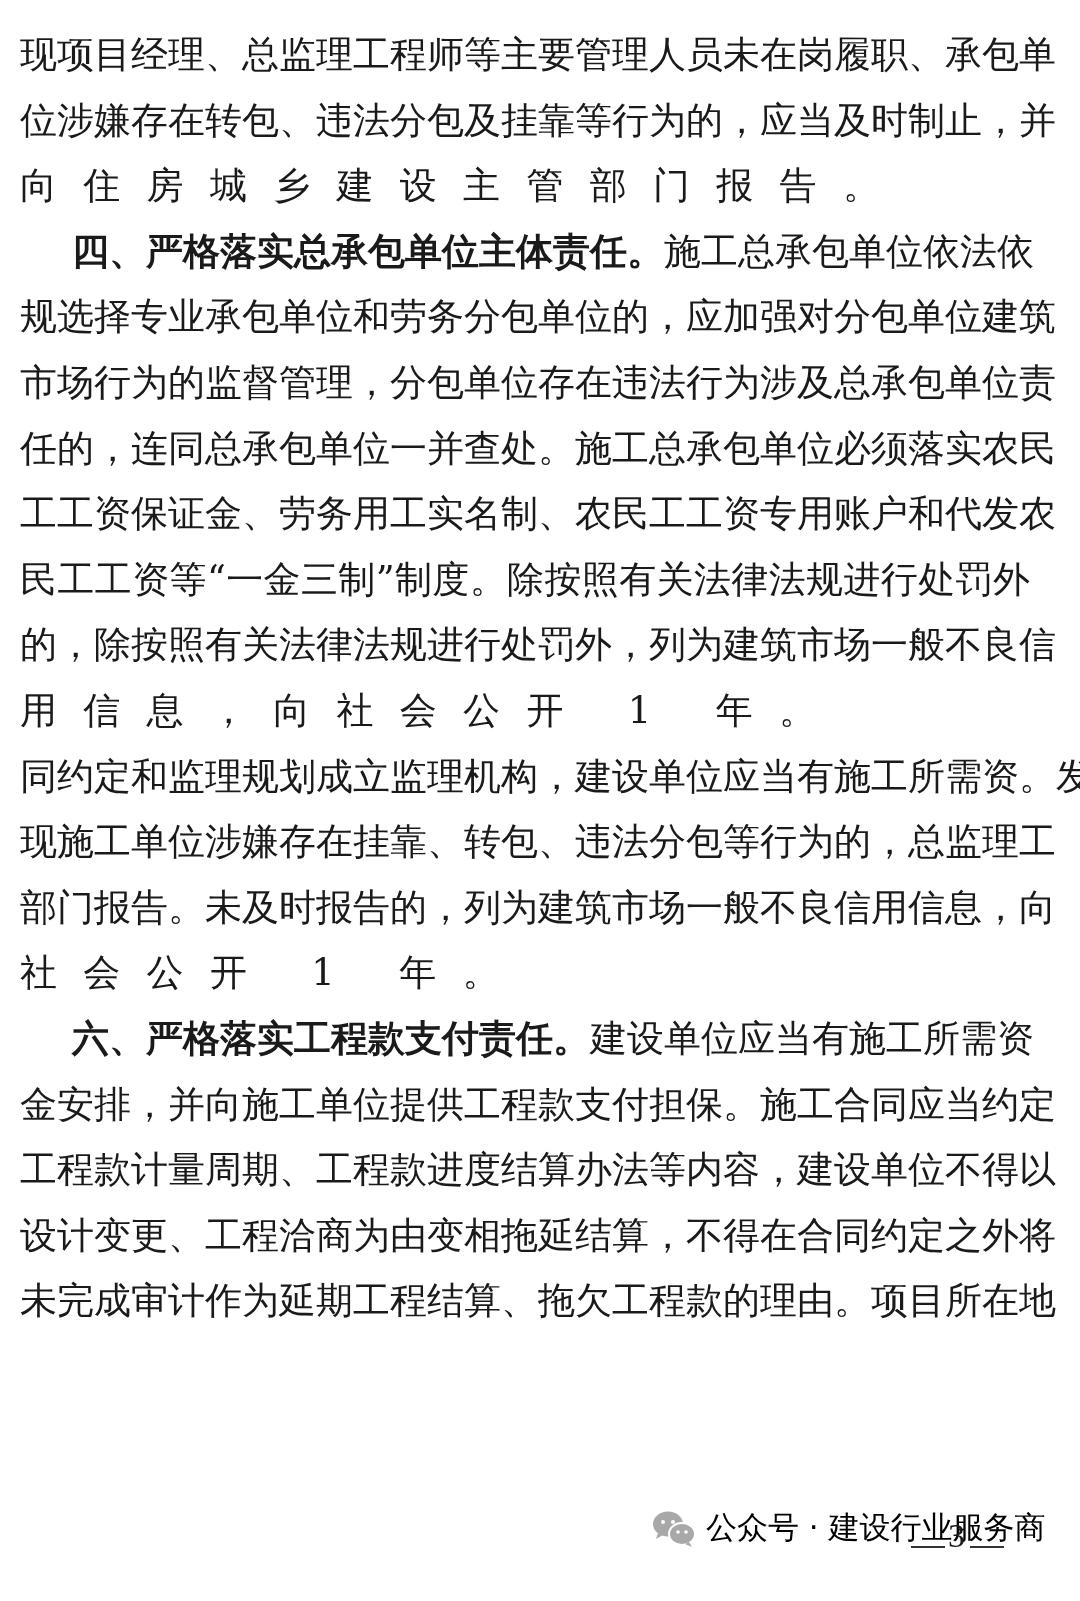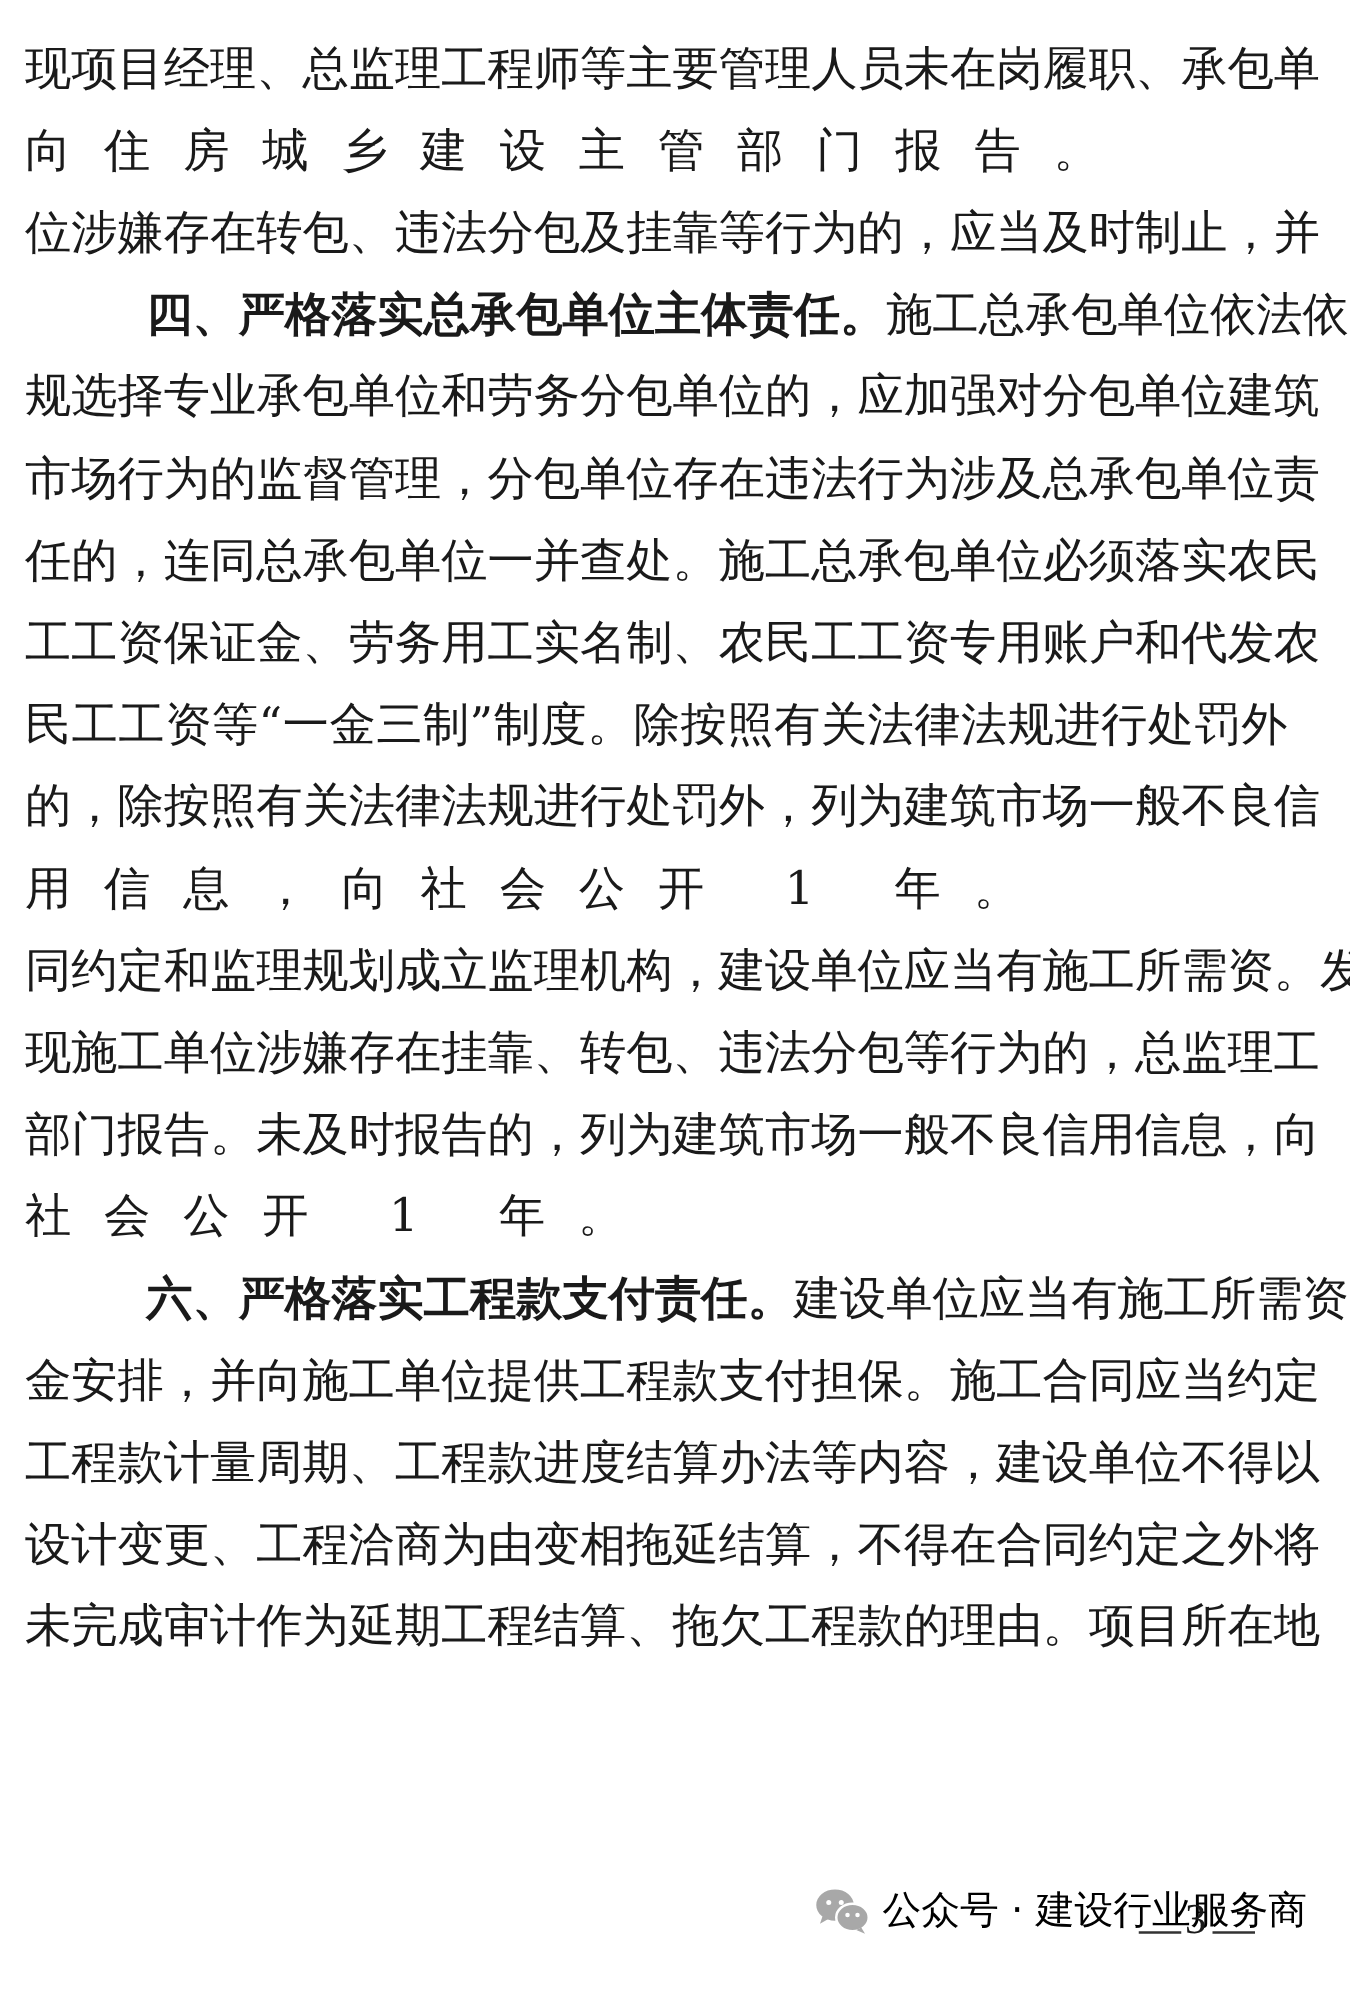--- a/index.html
+++ b/index.html
@@ -36,21 +36,21 @@
       text-align-last: justify;
       width: 1010px;
       letter-spacing: 0;
     }
     .line.last .txt {
       text-align-last: left;
       letter-spacing: 26.3px;
       width: auto;
     }
     .line.indent .txt {
-      margin-left: 97px;
+      margin-left: 52px;
       width: 946px;
     }
     .heading-run {
       font-family: "DejaVu Sans", "Liberation Sans", sans-serif;
       font-weight: bold;
     }
     .footer {
       position: absolute;
       left: 652px;
       top: 1503px;
@@ -86,25 +86,25 @@
       transform: translateY(8px);
     }
   </style>
 </head>
 <body>
 
 <div class="page">
   <div class="line">
       <span class="txt">现项目经理、总监理工程师等主要管理人员未在岗履职、承包单</span>
     </div>
+  <div class="line">
+      <span class="txt">位涉嫌存在转包、违法分包及挂靠等行为的，应当及时制止，并</span>
+    </div>
   <div class="line last">
       <span class="txt">向住房城乡建设主管部门报告。</span>
-    </div>
-  <div class="line">
-      <span class="txt">位涉嫌存在转包、违法分包及挂靠等行为的，应当及时制止，并</span>
     </div>
 
   <div class="line indent">
       <span class="txt"><span class="heading-run">四、严格落实总承包单位主体责任。</span><span>施工总承包单位依法依</span></span>
     </div>
   <div class="line">
       <span class="txt">规选择专业承包单位和劳务分包单位的，应加强对分包单位建筑</span>
     </div>
   <div class="line">
       <span class="txt">市场行为的监督管理，分包单位存在违法行为涉及总承包单位责</span>

